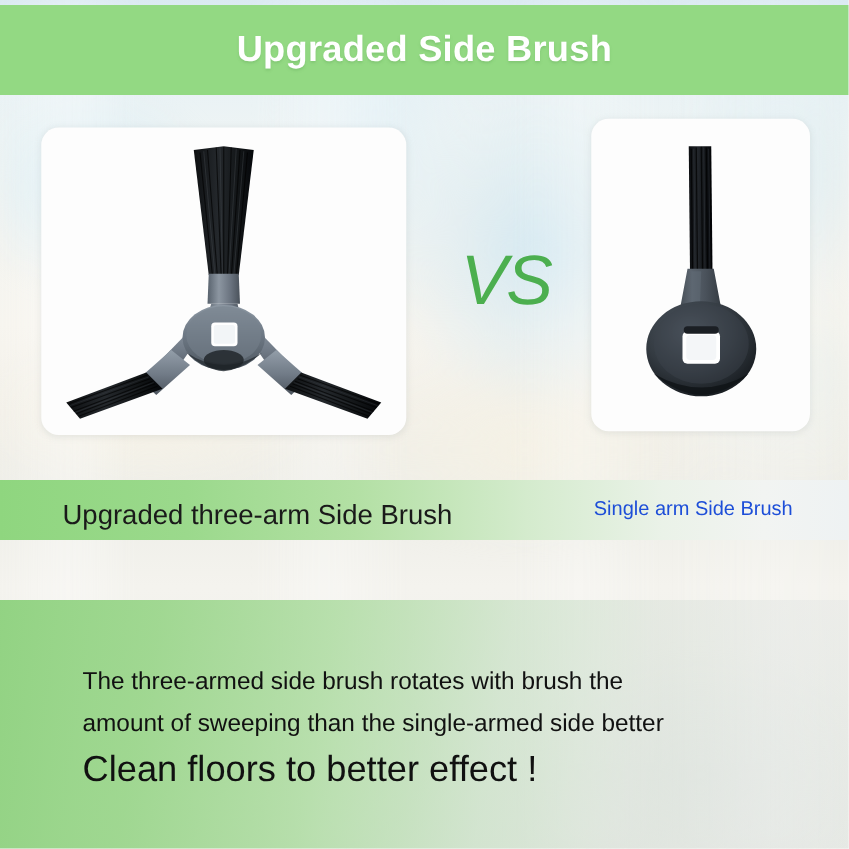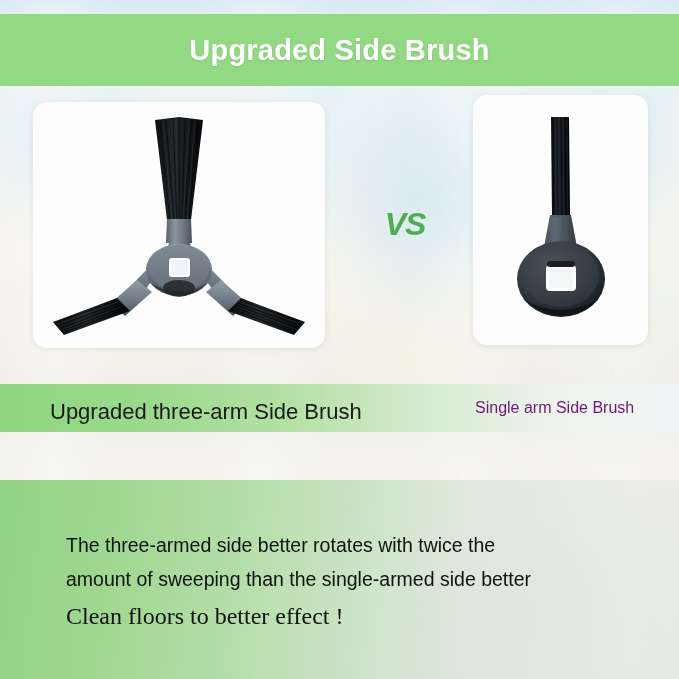--- a/index.html
+++ b/index.html
@@ -61,21 +61,21 @@
         rgba(255,255,255,0.25) 92%,
         rgba(255,255,255,0) 100%);
     filter: blur(8px);
     opacity: 0.75;
   }
 
   
   .header-band {
     position: absolute;
     left: 0;
-    top: 14px;
+    top: 4px;
     width: 679px;
     height: 72px;
     background: #93d983;
     display: flex;
     align-items: center;
     justify-content: center;
   }
   .header-title {
     color: #ffffff;
     font-size: 29px;
@@ -130,22 +130,22 @@
   }
 
   
   .vs-text {
     position: absolute;
     left: 355px;
     top: 196px;
     width: 100px;
     height: 56px;
     color: #4caf4f;
-    font-size: 32px;
-    font-weight: bold;
+    font-size: 56px;
+    font-weight: normal;
     font-style: italic;
     line-height: 56px;
     text-align: center;
     letter-spacing: -1px;
   }
 
   
   .caption-band {
     position: absolute;
     left: 0;
@@ -162,21 +162,21 @@
     top: 399px;
     font-size: 22px;
     color: #1a1a1a;
     white-space: nowrap;
   }
   .caption-right {
     position: absolute;
     left: 475px;
     top: 399px;
     font-size: 16px;
-    color: #701a75;
+    color: #1d4ed8;
     white-space: nowrap;
   }
 
   
   .lower-band {
     position: absolute;
     left: 0;
     top: 480px;
     width: 679px;
     height: 199px;
@@ -196,24 +196,23 @@
     top: 528px;
     width: 600px;
   }
   .benefit-line {
     color: #111111;
     font-size: 19.5px;
     line-height: 34px;
     white-space: nowrap;
   }
   .benefit-line.emphasis {
-    font-size: 24px;
+    font-size: 29px;
     line-height: 36px;
     margin-top: 2px;
-    font-family: Liberation Serif, serif;
   }
 </style>
 </head>
 <body>
 
 <div id="infographic">
 
   <div class="bg-layer bg-base"></div>
   <div class="bg-layer bg-blobs"></div>
   <div class="bg-layer bg-streaks"></div>
@@ -385,18 +384,18 @@
       </svg>
     </div>
   </div>
 
   <div class="caption-band"></div>
   <div class="caption-left">Upgraded three-arm Side Brush</div>
   <div class="caption-right">Single arm Side Brush</div>
 
   <div class="lower-band"></div>
   <div class="benefit-block">
-    <div class="benefit-line">The three-armed side better rotates with twice the</div>
+    <div class="benefit-line">The three-armed side brush rotates with brush the</div>
     <div class="benefit-line">amount of sweeping than the single-armed side better</div>
     <div class="benefit-line emphasis">Clean floors to better effect !</div>
   </div>
 
 </div>
 
 </body></html>

